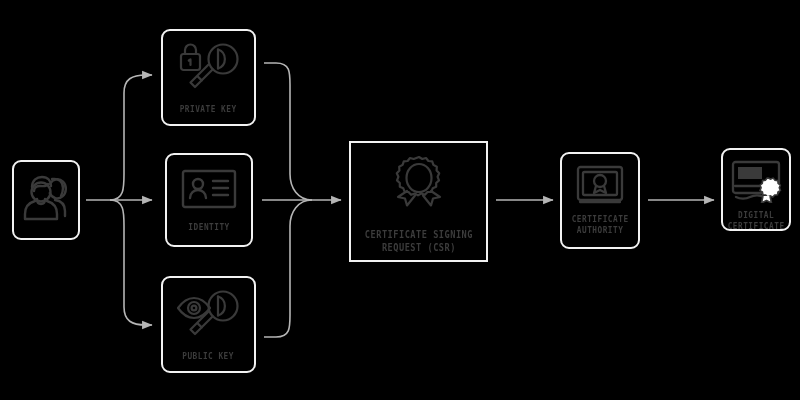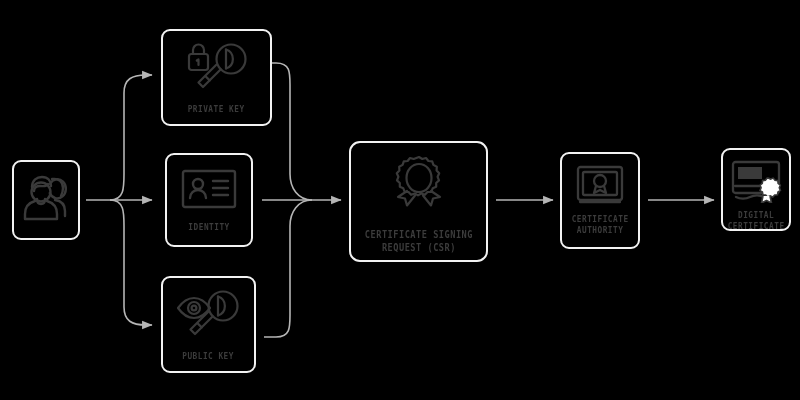--- a/index.html
+++ b/index.html
@@ -35,24 +35,24 @@
     color: #3c3c3c;
     font-family: "DejaVu Sans Mono", monospace;
     font-weight: bold;
     text-align: center;
     letter-spacing: 0.6px;
     line-height: 1.25;
     text-transform: uppercase;
     transform: scaleX(0.86);
   }
   #n-applicant { left: 12px;  top: 160px; width: 68px;  height: 80px; }
-  #n-private   { left: 161px; top: 29px;  width: 111px;  height: 97px; }
+  #n-private   { left: 161px; top: 29px;  width: 95px;  height: 97px; }
   #n-identity  { left: 165px; top: 153px; width: 88px;  height: 94px; }
   #n-public    { left: 161px; top: 276px; width: 95px;  height: 97px; }
-  #n-csr       { left: 349px; top: 141px; width: 139px; height: 121px; border-radius: 11px; }
+  #n-csr       { left: 349px; top: 141px; width: 139px; height: 121px; border-radius: 0; }
   #n-ca        { left: 560px; top: 152px; width: 80px;  height: 97px; }
   #n-digital   { left: 721px; top: 148px; width: 70px;  height: 83px; }
 
   #n-applicant .icon-wrap { margin-top: 10px; }
   #n-private .icon-wrap   { margin-top: 9px; }
   #n-identity .icon-wrap  { margin-top: 12px; }
   #n-public .icon-wrap    { margin-top: 9px; }
   #n-csr .icon-wrap       { margin-top: 11px; }
   #n-ca .icon-wrap        { margin-top: 10px; }
   #n-digital .icon-wrap   { margin-top: 9px; }

